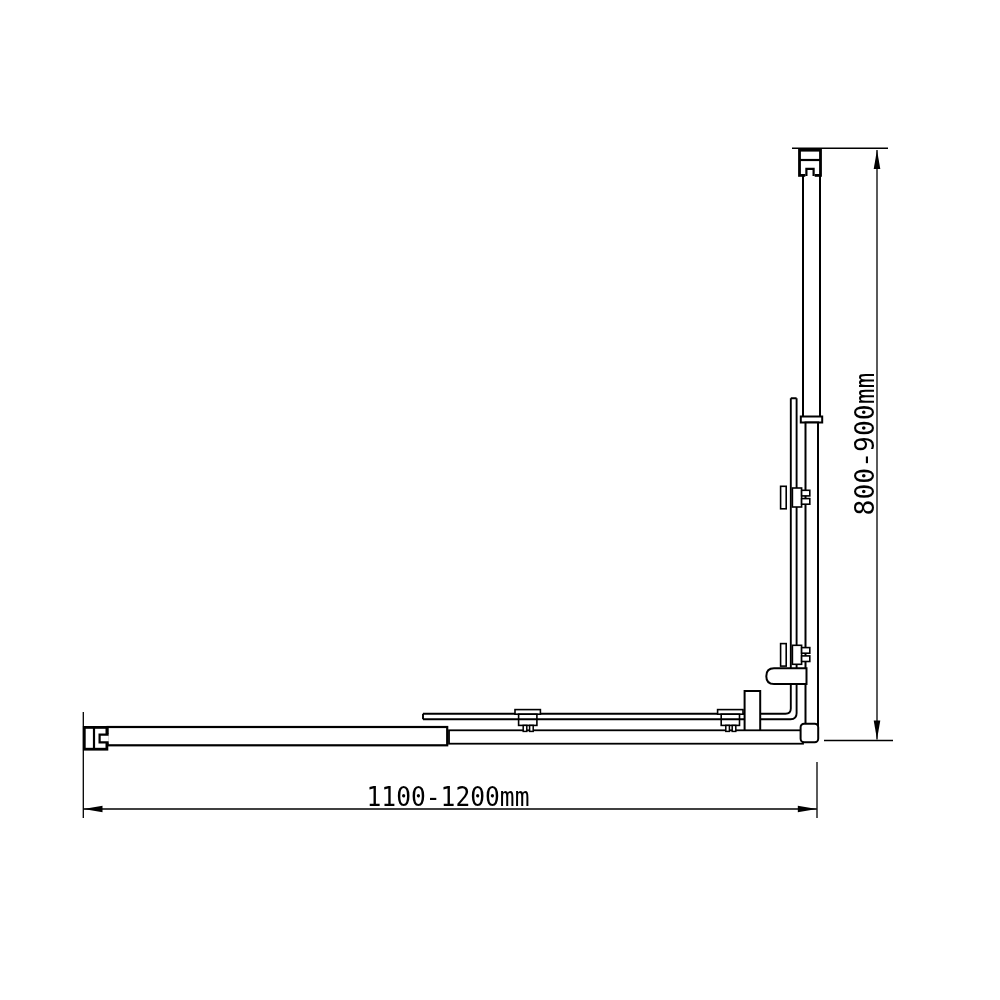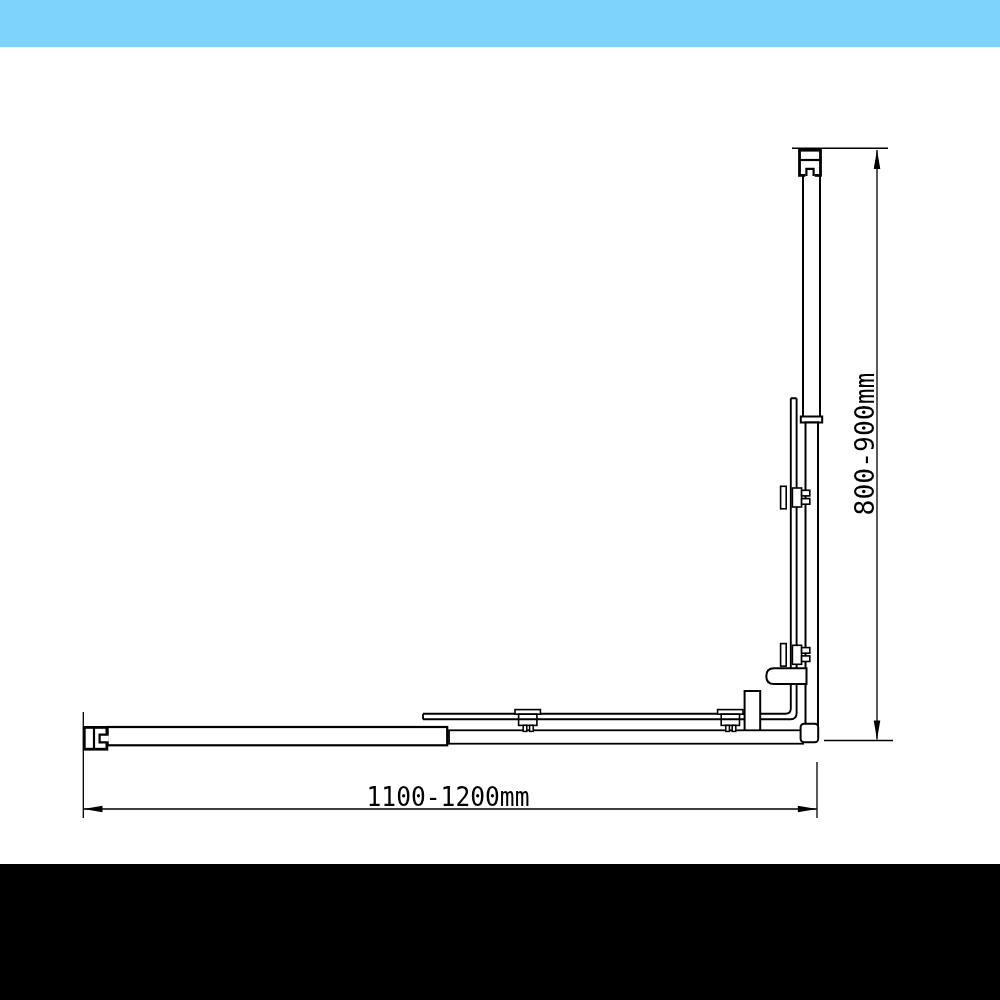--- a/index.html
+++ b/index.html
@@ -1,16 +1,16 @@
 <!DOCTYPE html>
 <html><head>
 <meta charset="utf-8">
 <style>
   html,body{margin:0;padding:0;background:#000;}
-  .stage{position:relative;width:1000px;height:864px;background:#7dd3fc;overflow:hidden;}
+  .stage{position:relative;width:1000px;height:1000px;background:#ffffff;overflow:hidden;}
   svg{position:absolute;top:0;left:0;display:block;}
   .lbl{font-family:"DejaVu Sans Mono","Liberation Mono",monospace;font-size:26px;fill:#000;}
 </style>
 </head>
 <body>
 
 <div class="stage">
   <svg width="1000" height="1000" viewBox="0 0 1000 1000">
 
     <rect x="0" y="47" width="1000" height="905" fill="#ffffff"></rect>

